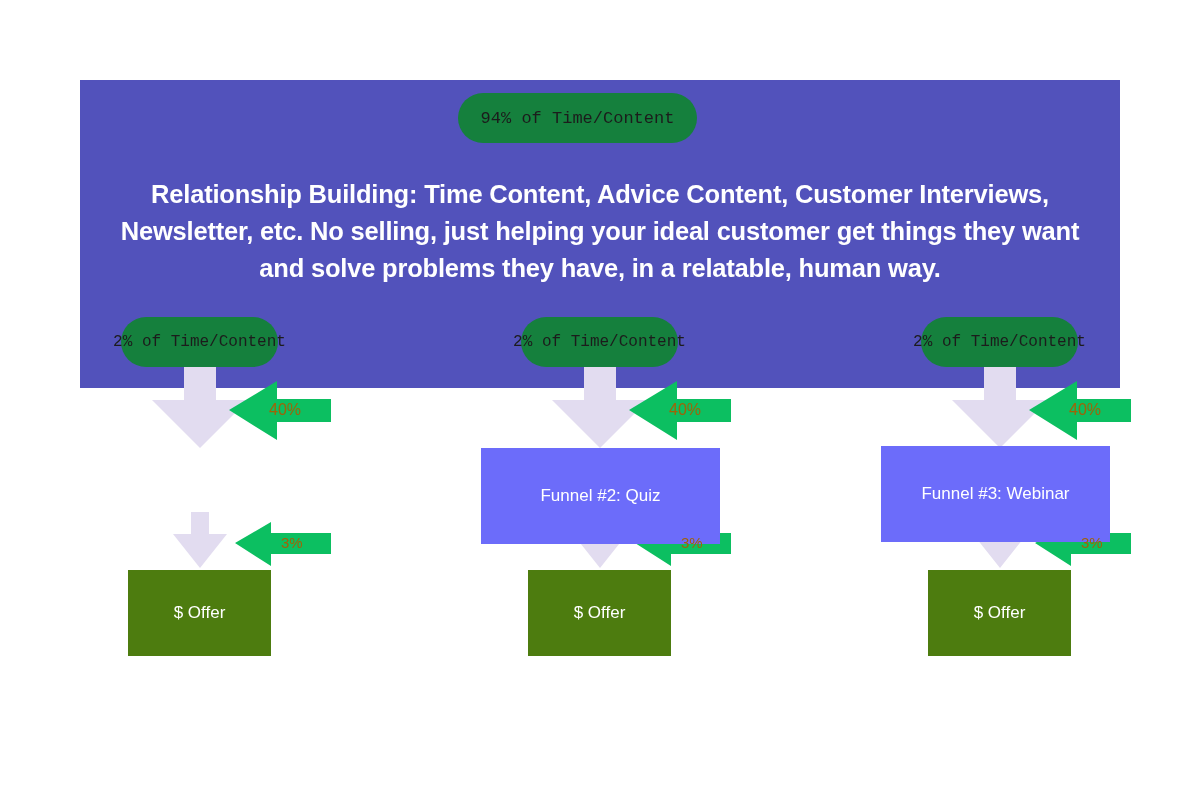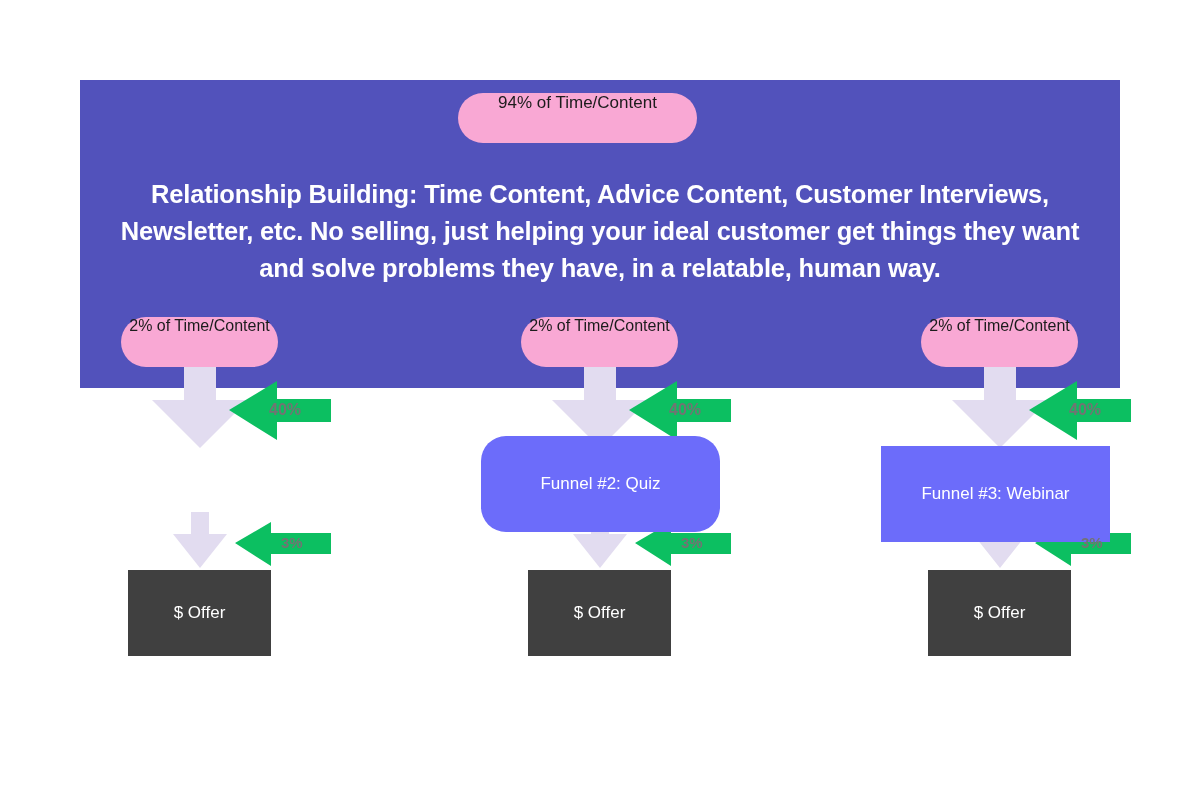--- a/index.html
+++ b/index.html
@@ -27,28 +27,29 @@
     left: 80px;
     top: 80px;
     width: 1040px;
     height: 308px;
     background: #5252bb;
   }
 
   
   .pill {
     position: absolute;
-    background: #f9a8d4;
+    background: #15803d;
     border-radius: 999px;
     display: flex;
-    align-items: flex-start;
+    align-items: center;
     justify-content: center;
     color: #1c1c1c;
     box-sizing: border-box;
     white-space: nowrap;
+    font-family: Liberation Mono, monospace;
   }
   .pill-top {
     left: 458px;
     top: 93px;
     width: 239px;
     height: 50px;
     font-size: 17px;
   }
   .pill-small {
     width: 157px;
@@ -82,47 +83,47 @@
     color: #ffffff;
     box-sizing: border-box;
     white-space: nowrap;
   }
   .funnel-box {
     background: #6c6cfa;
     font-size: 17px;
     height: 96px;
   }
   .offer-box {
-    background: #404040;
+    background: #4d7c0f;
     font-size: 17px;
     height: 86px;
   }
 
   .funnel-c1 { left: 81px;  top: 446px; width: 243px; }
-  .funnel-c2 { left: 481px; top: 436px; width: 239px; border-radius: 25px; }
+  .funnel-c2 { left: 481px; top: 448px; width: 239px; }
   .funnel-c3 { left: 881px; top: 446px; width: 229px; }
 
   .offer-c1 { left: 128px; top: 570px; width: 143px; }
   .offer-c2 { left: 528px; top: 570px; width: 143px; }
   .offer-c3 { left: 928px; top: 570px; width: 143px; }
 
   
   .arrow-layer {
     position: absolute;
     left: 0;
     top: 0;
     width: 1200px;
     height: 800px;
     pointer-events: none;
   }
 
   .green-label {
     position: absolute;
-    color: #737373;
-    font-weight: bold;
+    color: #a16207;
+    font-weight: normal;
     white-space: nowrap;
   }
   .green-label-40 { font-size: 16px; }
   .green-label-3  { font-size: 15px; }
 
   .lbl-40-c1 { left: 269px; top: 401px; }
   .lbl-40-c2 { left: 669px; top: 401px; }
   .lbl-40-c3 { left: 1069px; top: 401px; }
 
   .lbl-3-c1 { left: 281px; top: 534px; }

